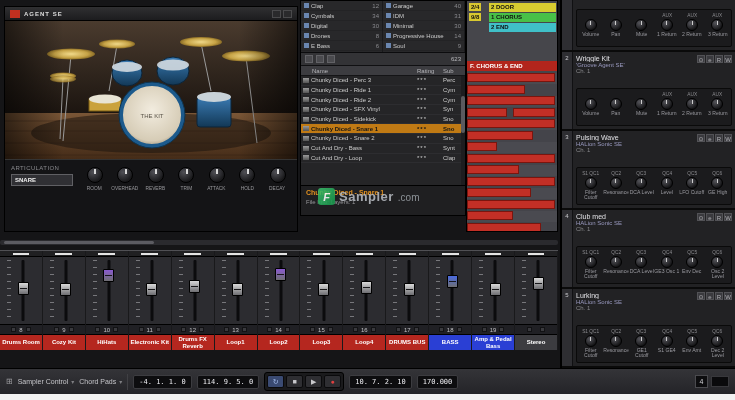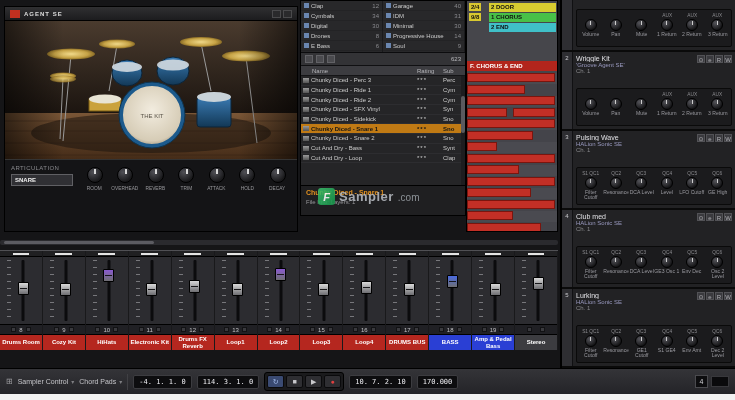--- a/index.html
+++ b/index.html
@@ -854,21 +854,21 @@
     <span class="tp-tab" data-name="tab-sampler-control">
       <span data-name="tab-label">Sampler Control</span>
       <span class="tp-caret" data-name="chevron-down-icon">▾</span>
     </span>
     <span class="tp-tab" data-name="tab-chord-pads">
       <span data-name="tab-label">Chord Pads</span>
       <span class="tp-caret" data-name="chevron-down-icon">▾</span>
     </span>
     <span class="tp-sep" data-name="divider"></span>
     <span class="tp-display" data-name="primary-time-display">-4. 1. 1. 0</span>
-    <span class="tp-display" data-name="secondary-time-display">114. 3. 1. 0</span>
+    <span class="tp-display" data-name="secondary-time-display">114. 9. 5. 0</span>
     <span class="tp-buttons" data-name="transport-buttons">
         <div class="tp-btn active" data-name="cycle-button">↻</div>
         <div class="tp-btn" data-name="stop-button">■</div>
         <div class="tp-btn" data-name="play-button">▶</div>
         <div class="tp-btn" data-name="record-button">●</div>
       </span>
     <span class="tp-display" data-name="locator-display">10. 7. 2. 10</span>
     <span class="tp-display" data-name="tempo-display">170.000</span>
     <span class="tp-right" data-name="transport-right">
       <span class="page-badge" data-name="page-badge">4</span>

